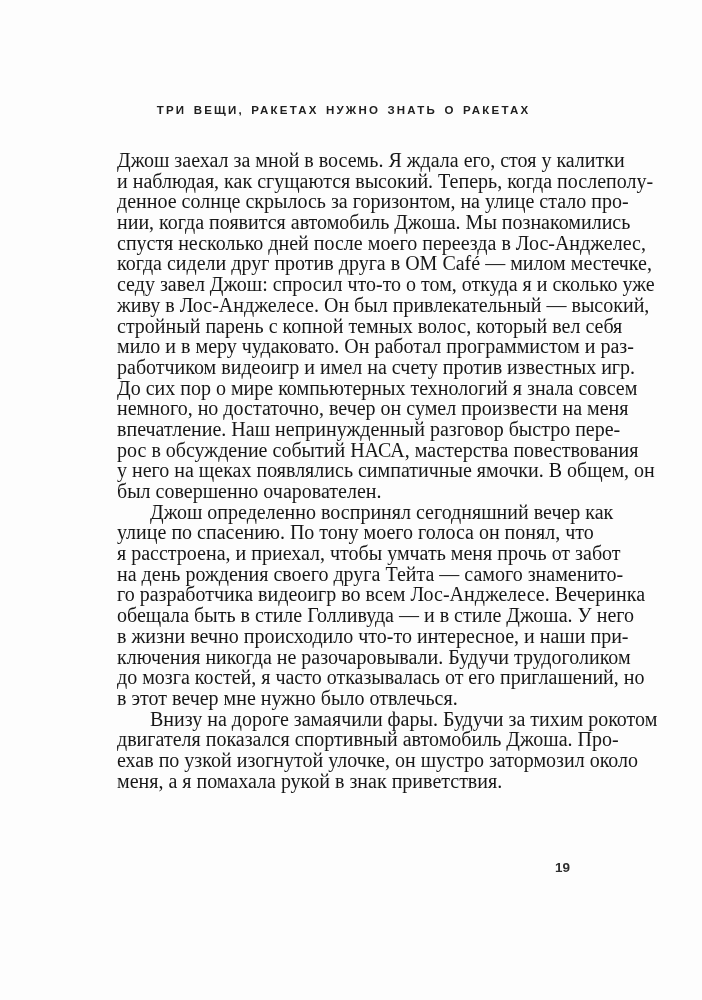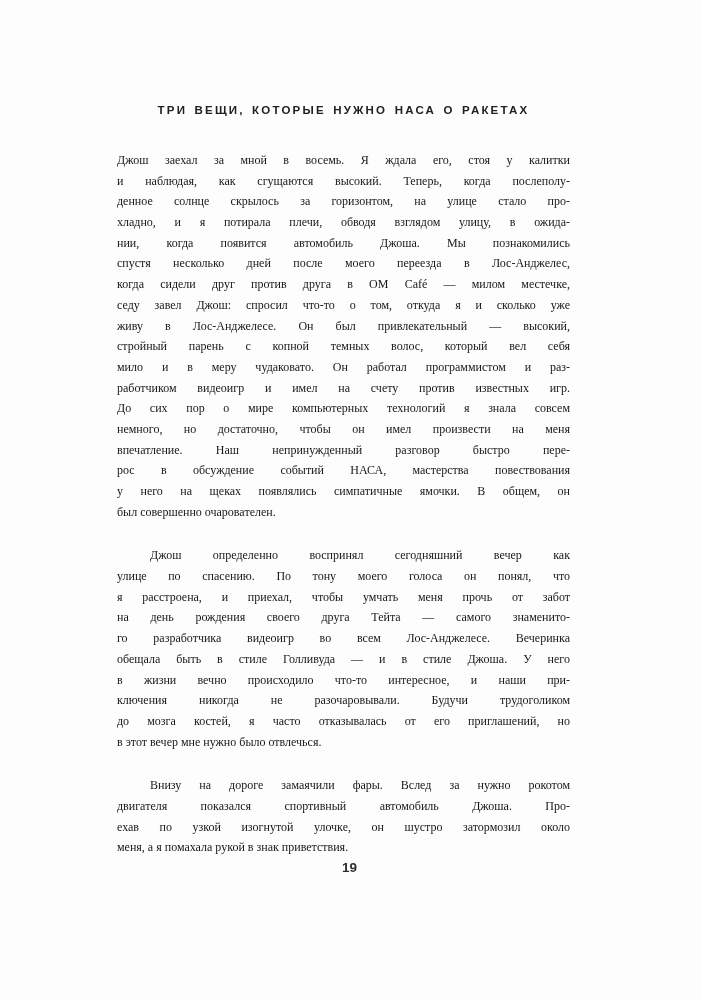--- a/index.html
+++ b/index.html
@@ -36,88 +36,86 @@
     left: 117px;
     width: 453px;
   }
   .paragraph {
     margin: 0;
     padding: 0;
   }
   .line {
     height: 20.7px;
     line-height: 20.7px;
-    font-size: 12px;
+    font-size: 20px;
     text-align: justify;
     text-align-last: justify;
     -moz-text-align-last: justify;
     white-space: nowrap;
     color: #171717;
   }
   .line.last {
     text-align-last: left;
     -moz-text-align-last: left;
   }
   .line.indent {
     text-indent: 33px;
-    margin-top: 23px;
   }
   .page-number {
     position: absolute;
     top: 860px;
-    left: 123px;
+    left: 117px;
     width: 453px;
-    text-align: center;
+    text-align: right;
     font-family: "Liberation Sans", sans-serif;
     font-weight: 700;
     font-size: 13.5px;
     color: #2e2e2e;
   }
 </style>
 </head>
 <body>
 
 <div class="page">
-  <div class="running-head">ТРИ ВЕЩИ, КОТОРЫЕ НУЖНО НАСА О РАКЕТАХ</div>
+  <div class="running-head">ТРИ ВЕЩИ, РАКЕТАХ НУЖНО ЗНАТЬ О РАКЕТАХ</div>
 
   <div class="text-block">
       <div class="paragraph">
         <div class="line">Джош заехал за мной в восемь. Я ждала его, стоя у калитки</div>
         <div class="line">и наблюдая, как сгущаются высокий. Теперь, когда послеполу-</div>
         <div class="line">денное солнце скрылось за горизонтом, на улице стало про-</div>
-        <div class="line">хладно, и я потирала плечи, обводя взглядом улицу, в ожида-</div>
         <div class="line">нии, когда появится автомобиль Джоша. Мы познакомились</div>
         <div class="line">спустя несколько дней после моего переезда в Лос-Анджелес,</div>
         <div class="line">когда сидели друг против друга в OM Café — милом местечке,</div>
         <div class="line">седу завел Джош: спросил что-то о том, откуда я и сколько уже</div>
         <div class="line">живу в Лос-Анджелесе. Он был привлекательный — высокий,</div>
         <div class="line">стройный парень с копной темных волос, который вел себя</div>
         <div class="line">мило и в меру чудаковато. Он работал программистом и раз-</div>
         <div class="line">работчиком видеоигр и имел на счету против известных игр.</div>
         <div class="line">До сих пор о мире компьютерных технологий я знала совсем</div>
-        <div class="line">немного, но достаточно, чтобы он имел произвести на меня</div>
+        <div class="line">немного, но достаточно, вечер он сумел произвести на меня</div>
         <div class="line">впечатление. Наш непринужденный разговор быстро пере-</div>
         <div class="line">рос в обсуждение событий НАСА, мастерства повествования</div>
         <div class="line">у него на щеках появлялись симпатичные ямочки. В общем, он</div>
         <div class="line last">был совершенно очарователен.</div>
       </div>
       <div class="paragraph">
         <div class="line indent">Джош определенно воспринял сегодняшний вечер как</div>
         <div class="line">улице по спасению. По тону моего голоса он понял, что</div>
         <div class="line">я расстроена, и приехал, чтобы умчать меня прочь от забот</div>
         <div class="line">на день рождения своего друга Тейта — самого знаменито-</div>
         <div class="line">го разработчика видеоигр во всем Лос-Анджелесе. Вечеринка</div>
         <div class="line">обещала быть в стиле Голливуда — и в стиле Джоша. У него</div>
         <div class="line">в жизни вечно происходило что-то интересное, и наши при-</div>
         <div class="line">ключения никогда не разочаровывали. Будучи трудоголиком</div>
         <div class="line">до мозга костей, я часто отказывалась от его приглашений, но</div>
         <div class="line last">в этот вечер мне нужно было отвлечься.</div>
       </div>
       <div class="paragraph">
-        <div class="line indent">Внизу на дороге замаячили фары. Вслед за нужно рокотом</div>
+        <div class="line indent">Внизу на дороге замаячили фары. Будучи за тихим рокотом</div>
         <div class="line">двигателя показался спортивный автомобиль Джоша. Про-</div>
         <div class="line">ехав по узкой изогнутой улочке, он шустро затормозил около</div>
         <div class="line last">меня, а я помахала рукой в знак приветствия.</div>
       </div>
     </div>
 
   <div class="page-number">19</div>
 </div>
 
 </body></html>

